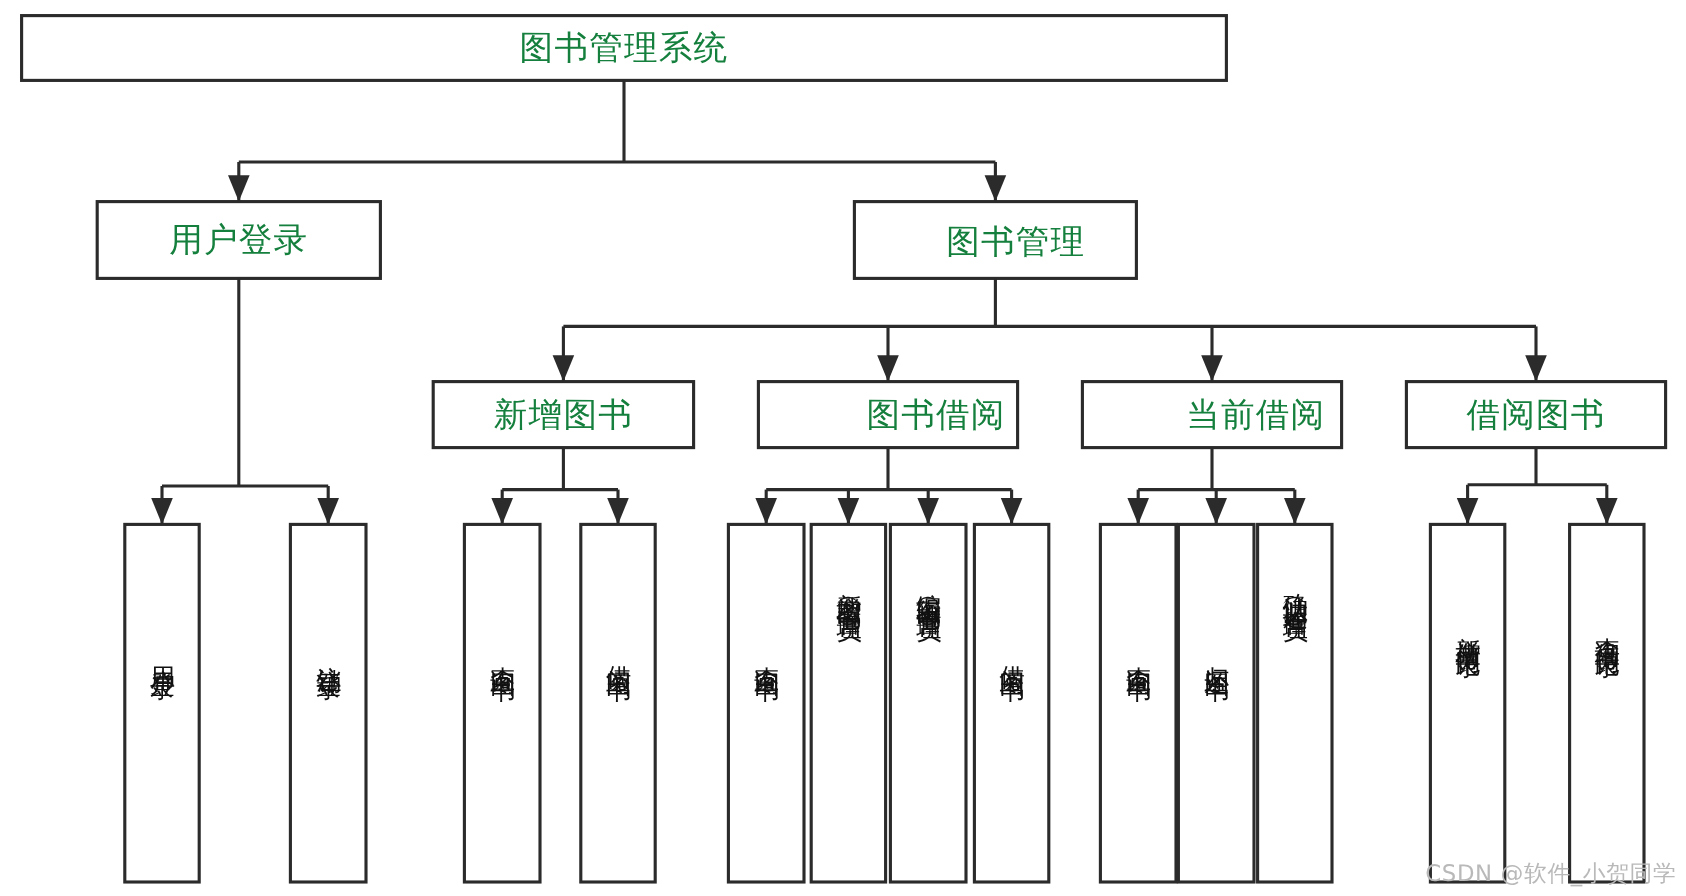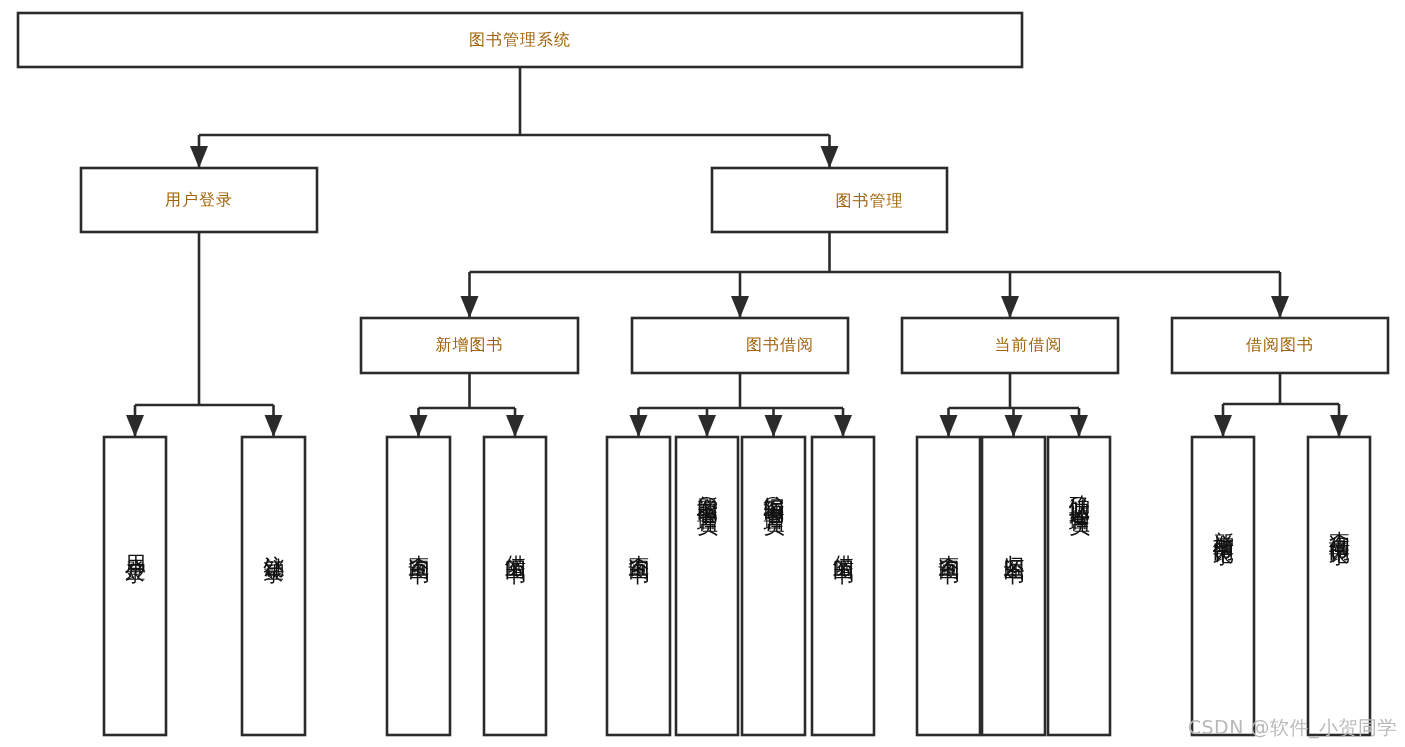--- a/index.html
+++ b/index.html
@@ -57,22 +57,22 @@
     color: #111111;
     letter-spacing: 3px;
     white-space: nowrap;
   }
   .hlabel {
     position: absolute;
     display: flex;
     align-items: center;
     justify-content: center;
     font-family: "DejaVu Sans", "Liberation Sans", sans-serif;
-    font-size: 16px;
-    color: #a16207;
+    font-size: 28px;
+    color: #15803d;
     pointer-events: none;
     letter-spacing: 1px;
   }
   #watermark {
     position: absolute;
     right: 8px;
     bottom: 6px;
     font-family: "DejaVu Sans", "Liberation Sans", sans-serif;
     font-size: 19px;
     color: #b9b9b9;
@@ -160,24 +160,24 @@
         <rect x="982" y="437" width="63" height="298" class="node-box"></rect>
         <rect x="1048" y="437" width="62" height="298" class="node-box"></rect>
         <rect x="1192" y="437" width="62" height="298" class="node-box"></rect>
         <rect x="1308" y="437" width="62" height="298" class="node-box"></rect>
       </g>
   </svg>
 
   <div id="labels-layer">
       <div class="hlabel" style="left: 18px; top: 13px; width: 1004px; height: 54px;">图书管理系统</div>
       <div class="hlabel" style="left: 81px; top: 168px; width: 236px; height: 64px;">用户登录</div>
-      <div class="hlabel" style="left: 752px; top: 168px; width: 235px; height: 67px;">图书管理</div>
+      <div class="hlabel" style="left: 712px; top: 168px; width: 235px; height: 67px; padding-left: 17px;">图书管理</div>
       <div class="hlabel" style="left: 361px; top: 318px; width: 217px; height: 55px;">新增图书</div>
       <div class="hlabel" style="left: 632px; top: 318px; width: 216px; height: 55px; padding-left: 40px;">图书借阅</div>
-      <div class="hlabel" style="left: 902px; top: 318px; width: 253px; height: 55px;">当前借阅</div>
+      <div class="hlabel" style="left: 902px; top: 318px; width: 253px; height: 55px; padding-left: 18px;">当前借阅</div>
       <div class="hlabel" style="left: 1172px; top: 318px; width: 216px; height: 55px;">借阅图书</div>
       <div class="vlabel-wrap" style="left: 104px; top: 437px; width: 62px; height: 298px; padding-top: 101px; box-sizing: border-box;">
         <span class="vlabel-text">用户登录</span>
       </div>
       <div class="vlabel-wrap" style="left: 242px; top: 437px; width: 63px; height: 298px; padding-top: 101px; box-sizing: border-box;">
         <span class="vlabel-text">注销登录</span>
       </div>
       <div class="vlabel-wrap" style="left: 387px; top: 437px; width: 63px; height: 298px; padding-top: 101px; box-sizing: border-box;">
         <span class="vlabel-text">查询图书</span>
       </div>

